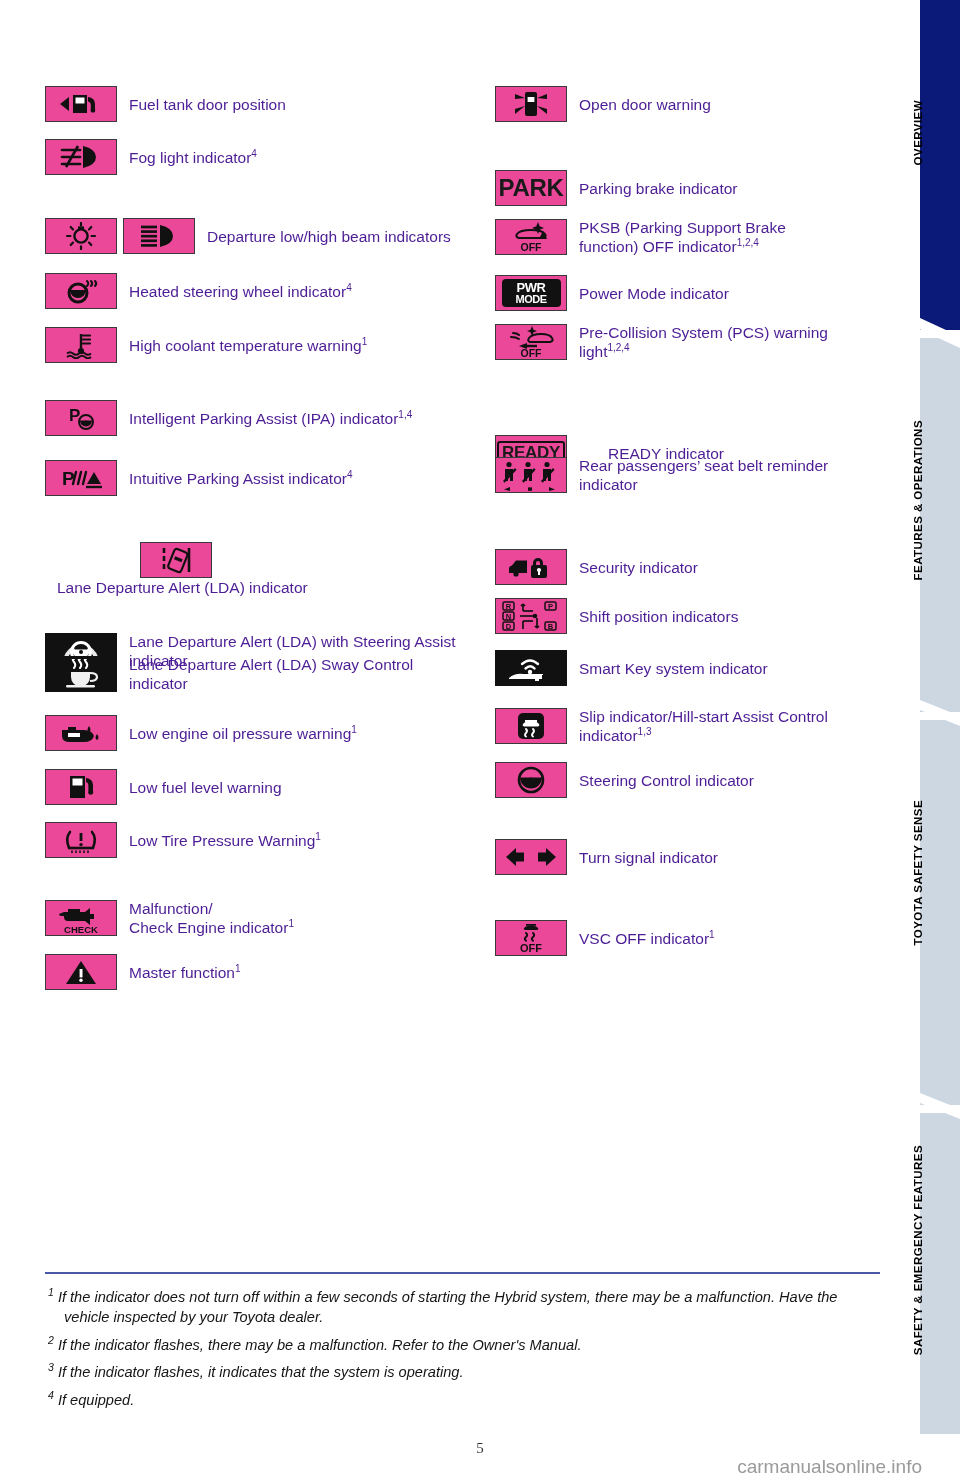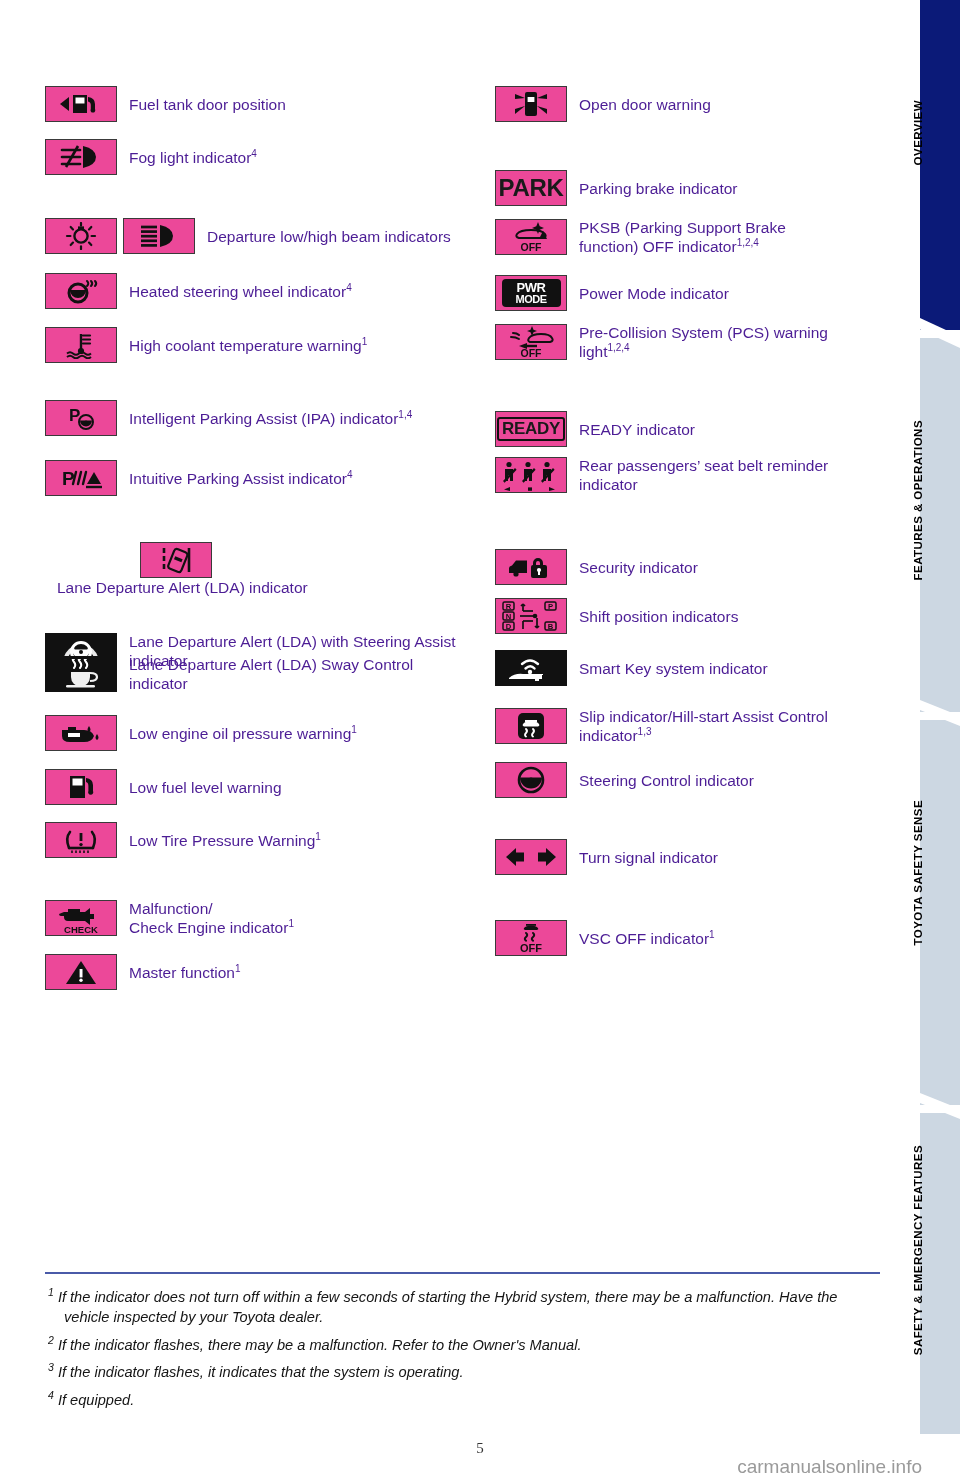--- a/index.html
+++ b/index.html
@@ -417,21 +417,21 @@
           </g>
           <path d="M22 18 L14 21 L22 24 Z" fill="#111"></path>
           <line x1="20" y1="21" x2="32" y2="21" stroke="#111" stroke-width="2.4"></line>
           <text x="26" y="32" text-anchor="middle" font-family="Liberation Sans, sans-serif" font-size="10.5" font-weight="bold" fill="#111">OFF</text>
         </svg>
       </div>
     </div>
     <div class="rowtext" style="max-width:260px;"><span>Pre-Collision System (PCS) warning light</span><sup>1,2,4</sup></div>
   </div>
 
-  <div class="row" style="top:411px;">
+  <div class="row" style="top:435px;gap:29px;">
     <div class="icon-wrap">
       <div class="ibox">
         <span class="boxtext" style="font-size:17px;border:2px solid #111;border-radius:3px;padding:0 3px;">READY</span>
       </div>
     </div>
     <div class="rowtext"><span>READY indicator</span></div>
   </div>
 
   <div class="row" style="top:456px;">
     <div class="icon-wrap">

